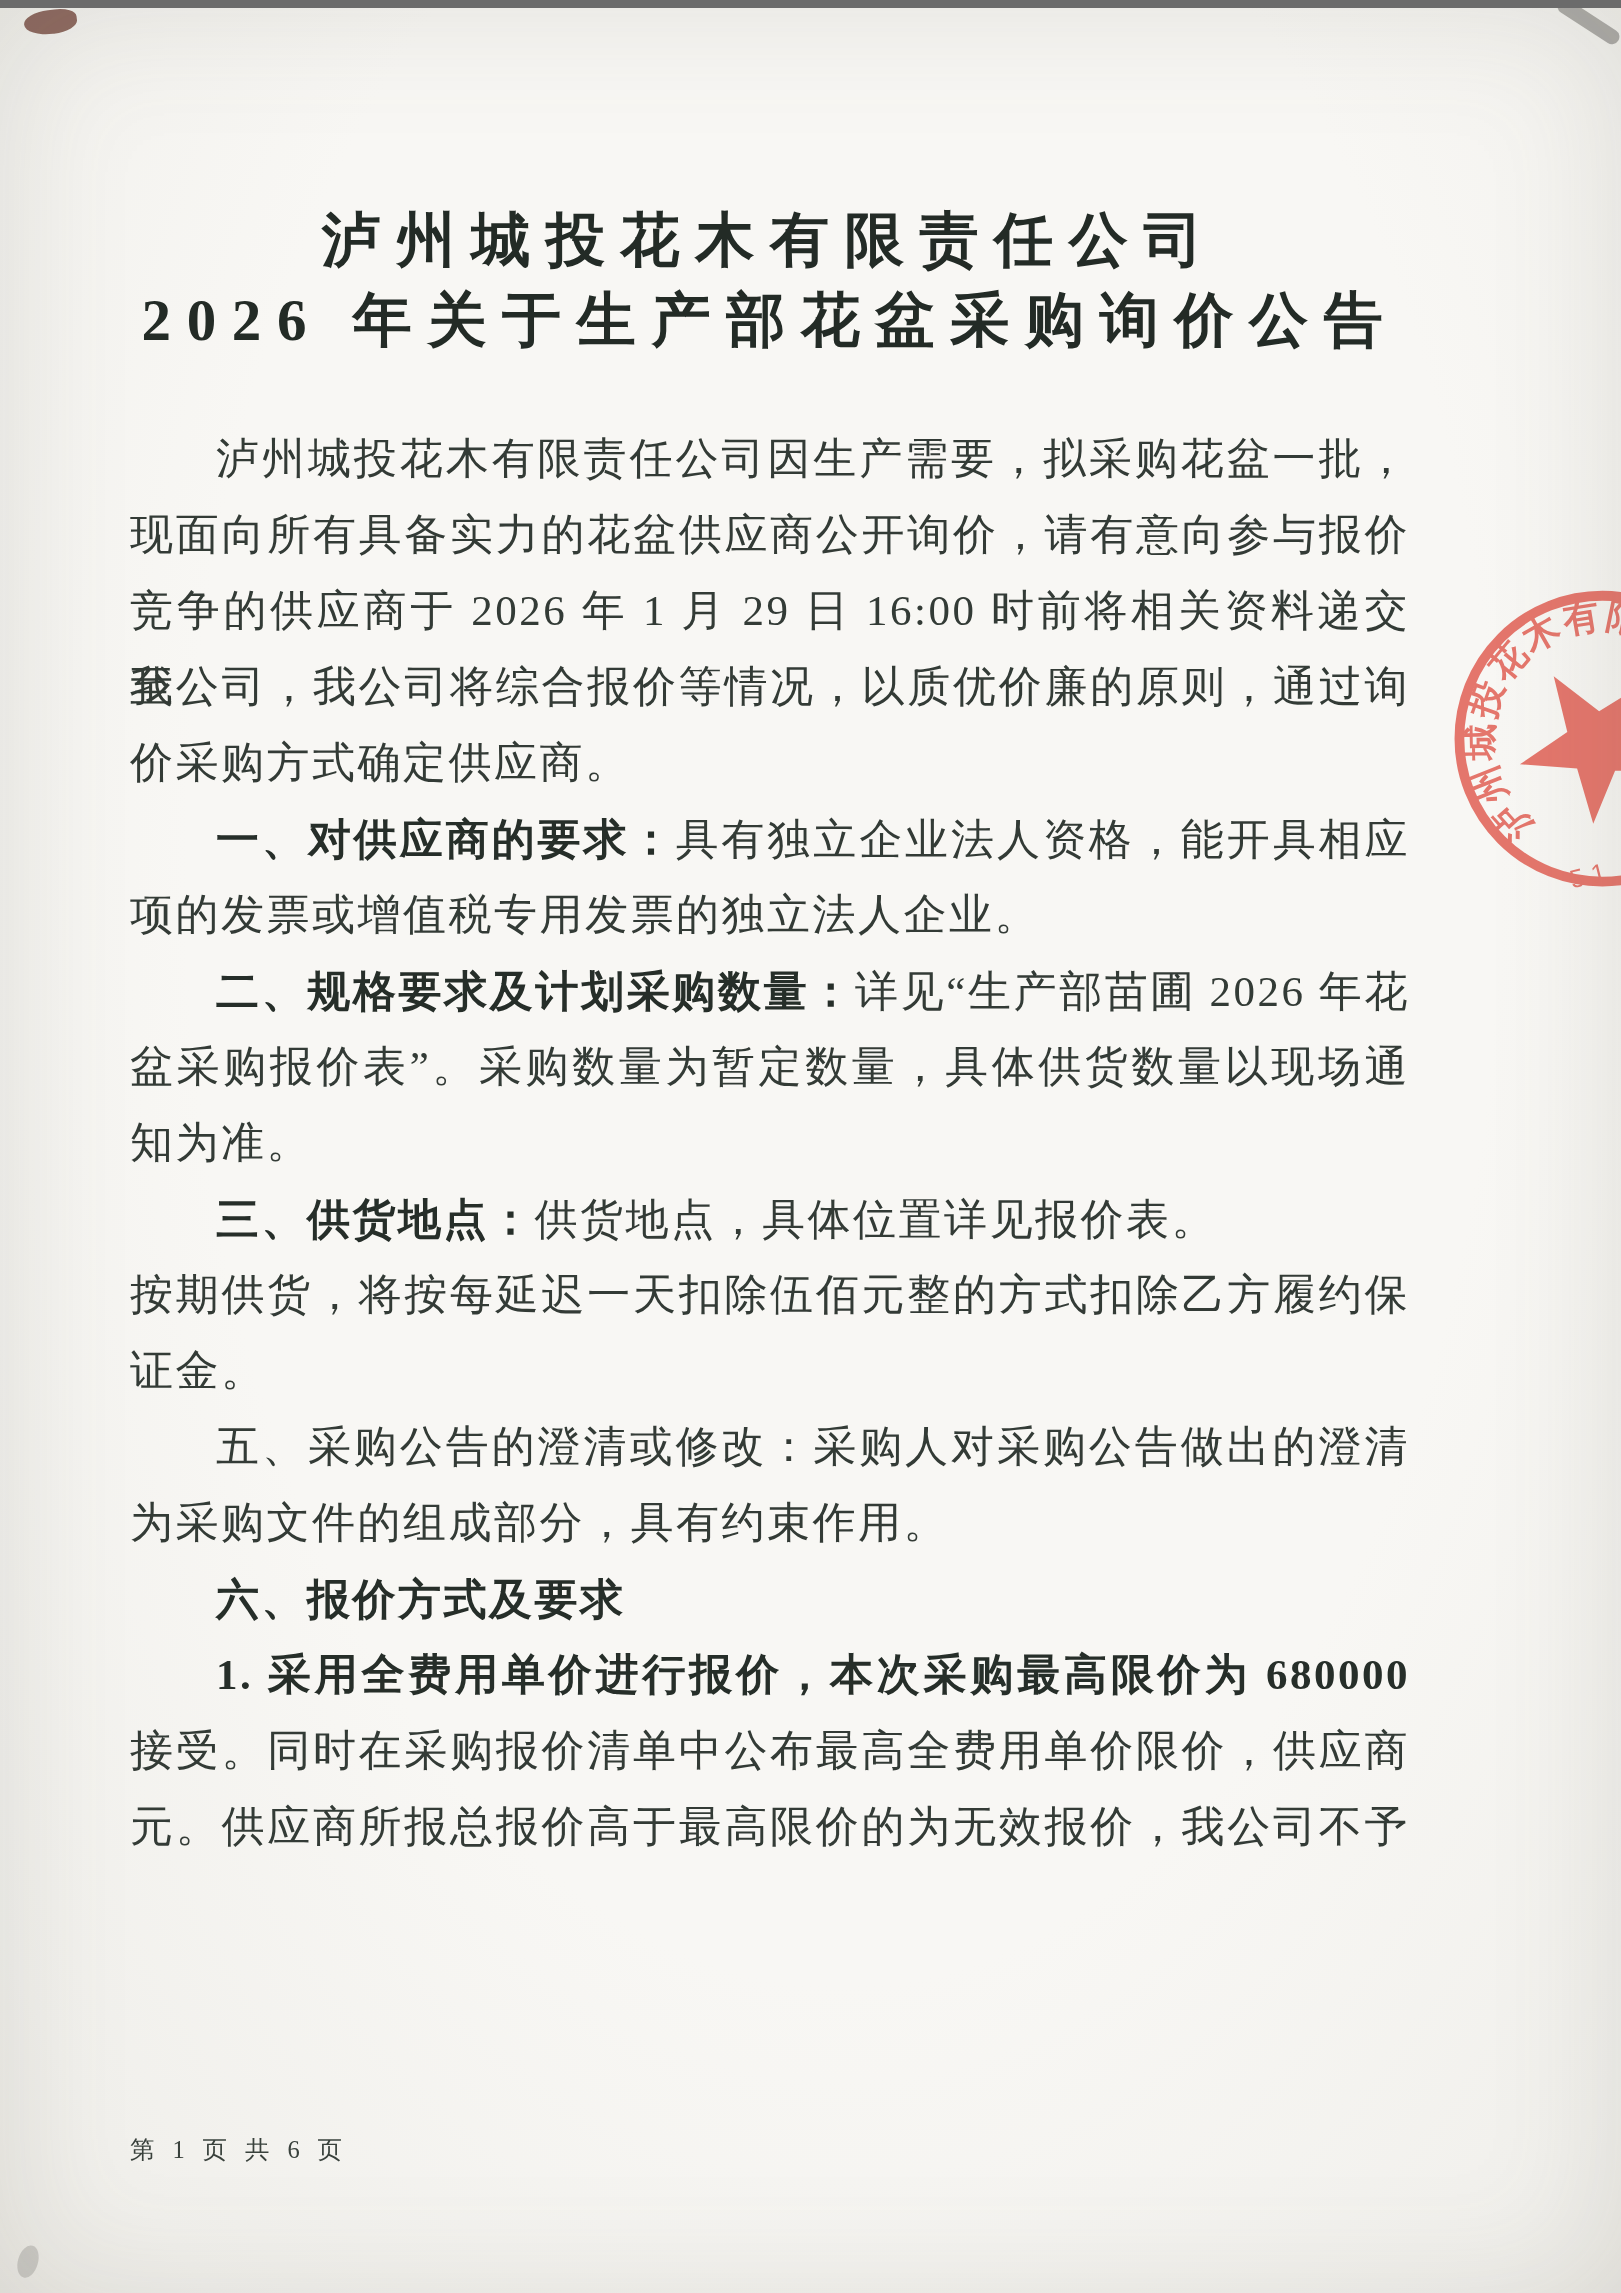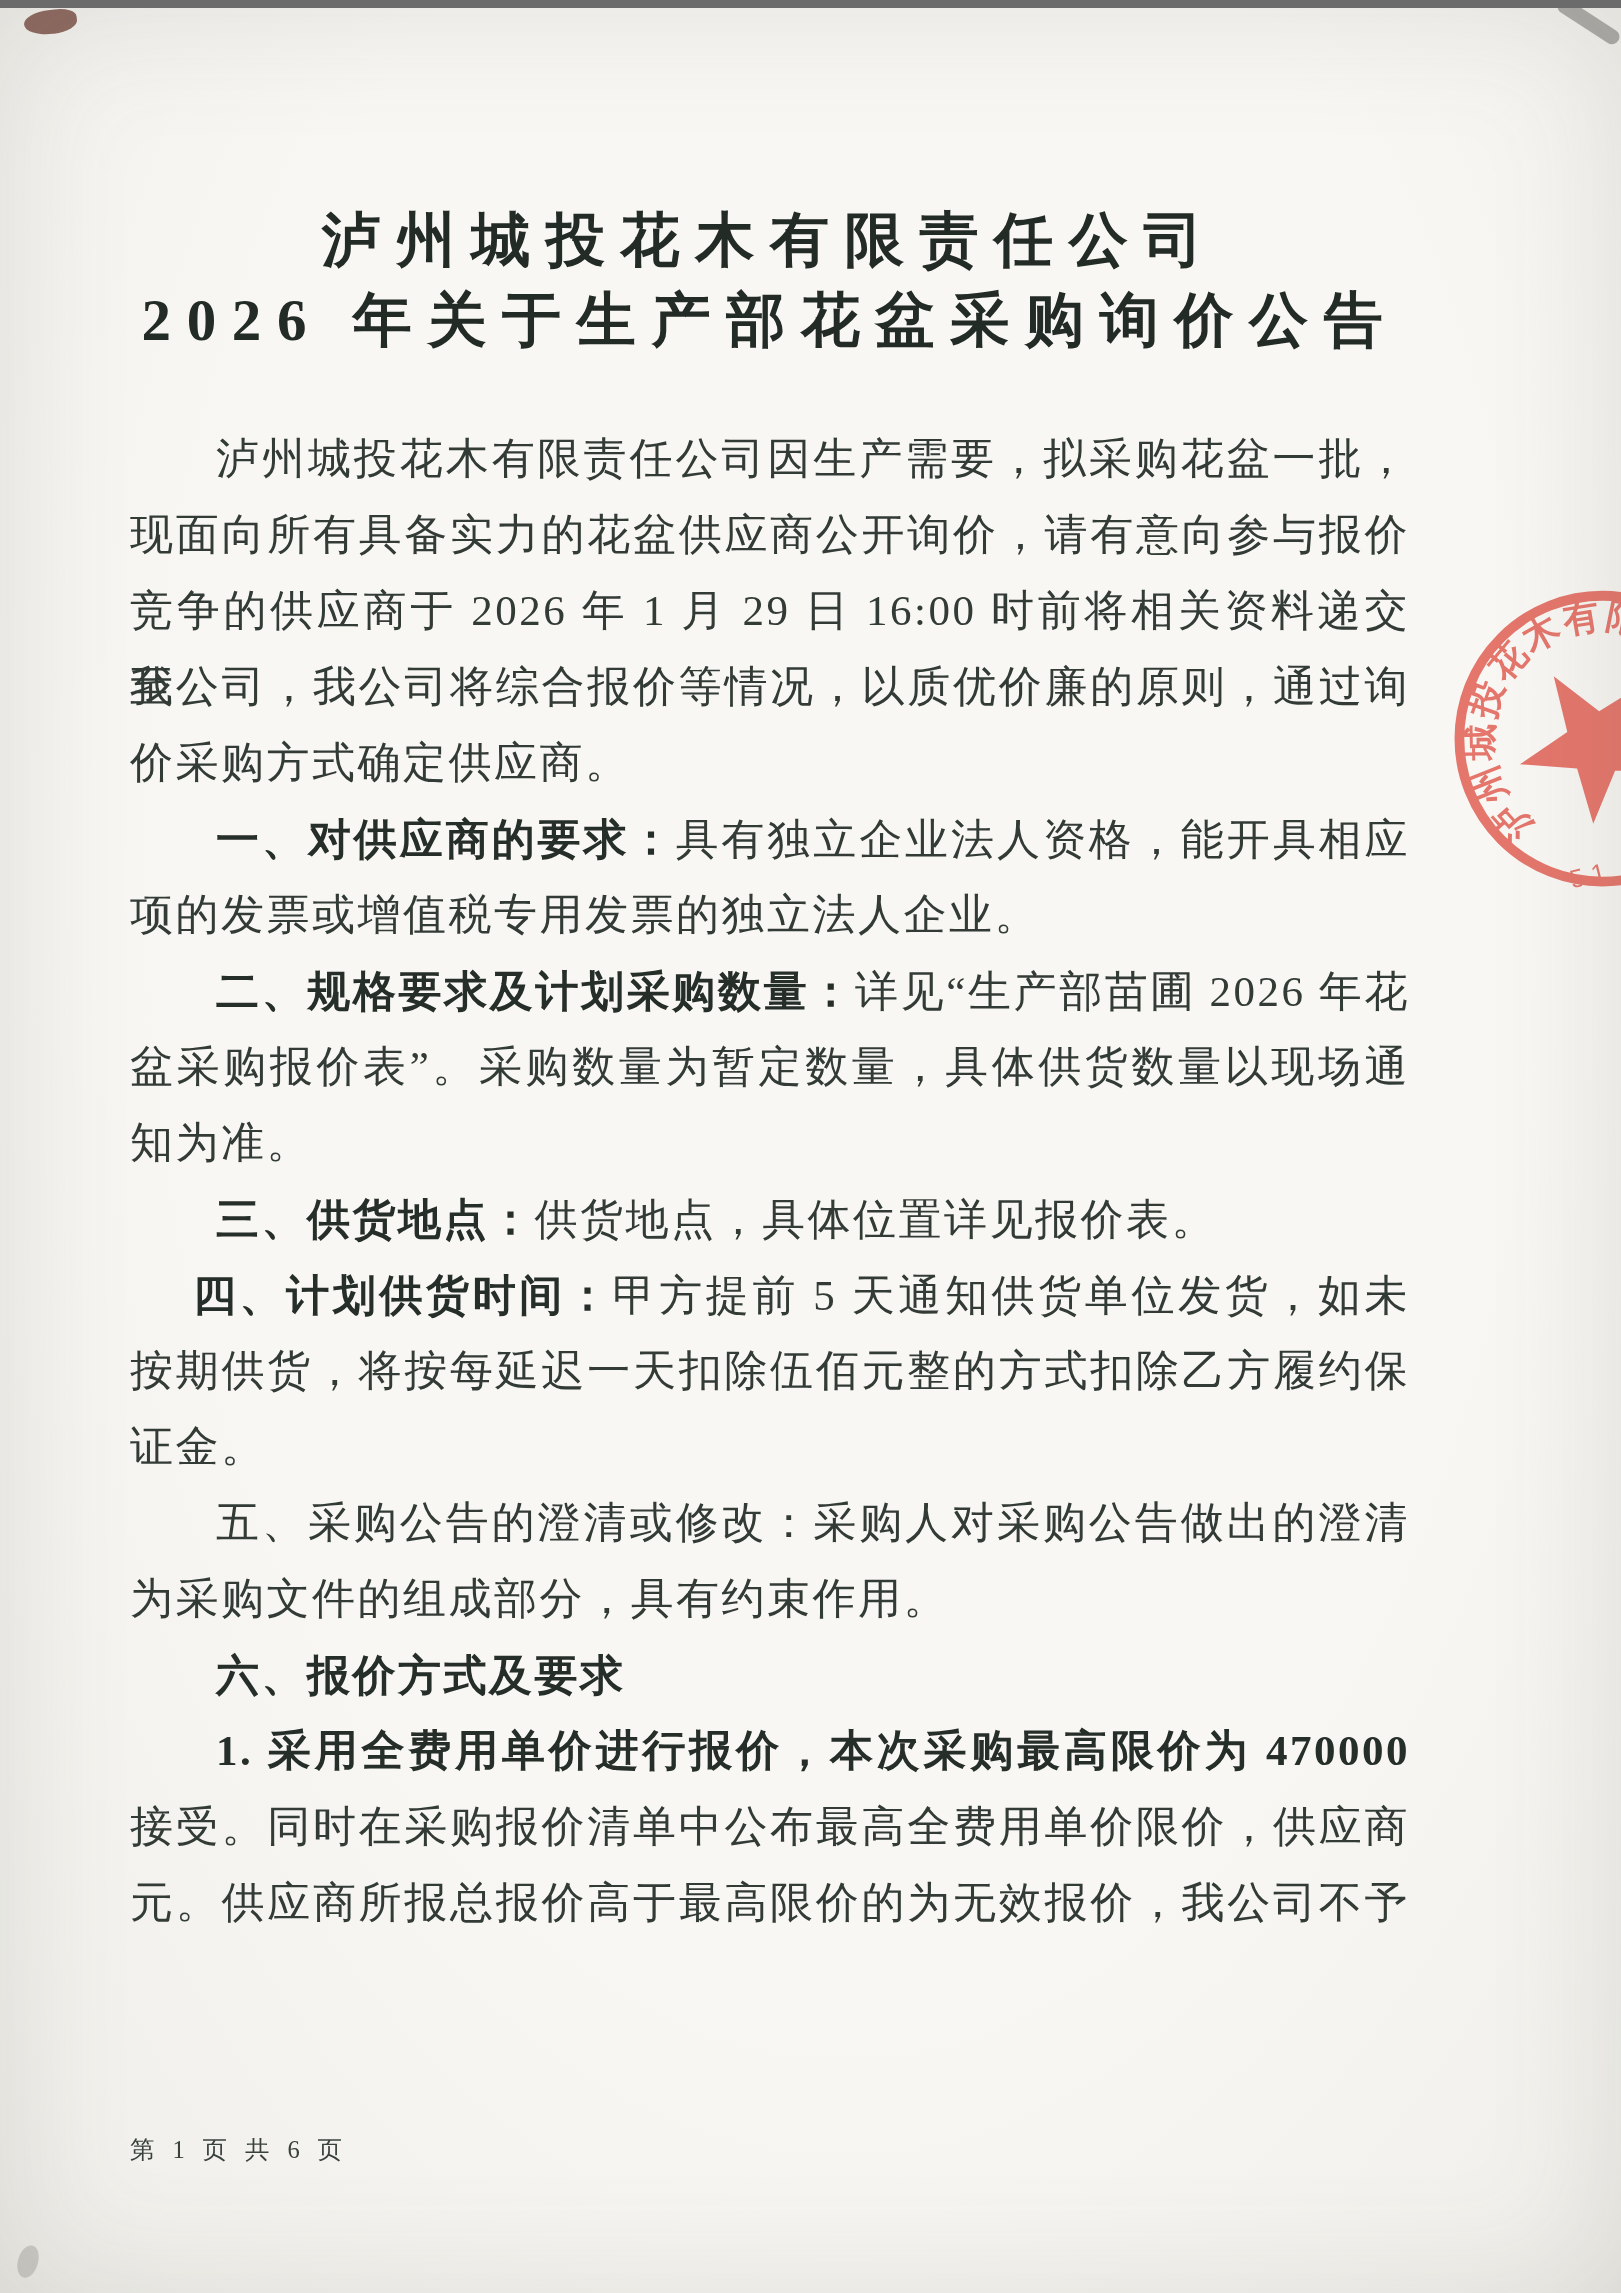--- a/index.html
+++ b/index.html
@@ -59,27 +59,26 @@
         <div class="line fill"><span>现面向所有具备实力的花盆供应商公开询价，请有意向参与报价</span></div>
         <div class="line fill"><span>竞争的供应商于 2026 年 1 月 29 日 16:00 时前将相关资料递交至</span></div>
         <div class="line fill"><span>我公司，我公司将综合报价等情况，以质优价廉的原则，通过询</span></div>
         <div class="line"><span>价采购方式确定供应商。</span></div>
         <div class="line fill ind"><span class="hb">一、对供应商的要求：</span><span>具有独立企业法人资格，能开具相应</span></div>
         <div class="line"><span>项的发票或增值税专用发票的独立法人企业。</span></div>
         <div class="line fill ind"><span class="hb">二、规格要求及计划采购数量：</span><span>详见“生产部苗圃 2026 年花</span></div>
         <div class="line fill"><span>盆采购报价表”。采购数量为暂定数量，具体供货数量以现场通</span></div>
         <div class="line"><span>知为准。</span></div>
         <div class="line ind"><span class="hb">三、供货地点：</span><span>供货地点，具体位置详见报价表。</span></div>
-        <div class="line fill ind-sm"><span class="hb">四、计划供货时间：</span><span>甲方提前 5 天通知供货单位发货，如未</span></div>
         <div class="line fill"><span>按期供货，将按每延迟一天扣除伍佰元整的方式扣除乙方履约保</span></div>
         <div class="line"><span>证金。</span></div>
         <div class="line fill ind"><span>五、采购公告的澄清或修改：采购人对采购公告做出的澄清</span></div>
         <div class="line"><span>为采购文件的组成部分，具有约束作用。</span></div>
         <div class="line ind"><span class="hb">六、报价方式及要求</span></div>
-        <div class="line fill ind"><span class="sb">1. 采用全费用单价进行报价，本次采购最高限价为 470000</span></div>
+        <div class="line fill ind"><span class="sb">1. 采用全费用单价进行报价，本次采购最高限价为 680000</span></div>
         <div class="line fill"><span>接受。同时在采购报价清单中公布最高全费用单价限价，供应商</span></div>
         <div class="line fill"><span>元。供应商所报总报价高于最高限价的为无效报价，我公司不予</span></div>
       </div>
   </div>
 
   <svg class="stamp" viewBox="0 0 380 350">
     <g opacity="0.78" fill="#df5347" stroke="none">
       <circle cx="173" cy="167" r="146" fill="none" stroke="#df5347" stroke-width="10"></circle>
       <polygon points="123.3,103.2 169.7,139 219.6,108.3 199.9,163.5 244.6,201.4 186,199.7 163.7,253.9 147.2,197.6 88.8,193.2 137.2,160.2"></polygon>
       <g transform="rotate(-52 173 167)">

